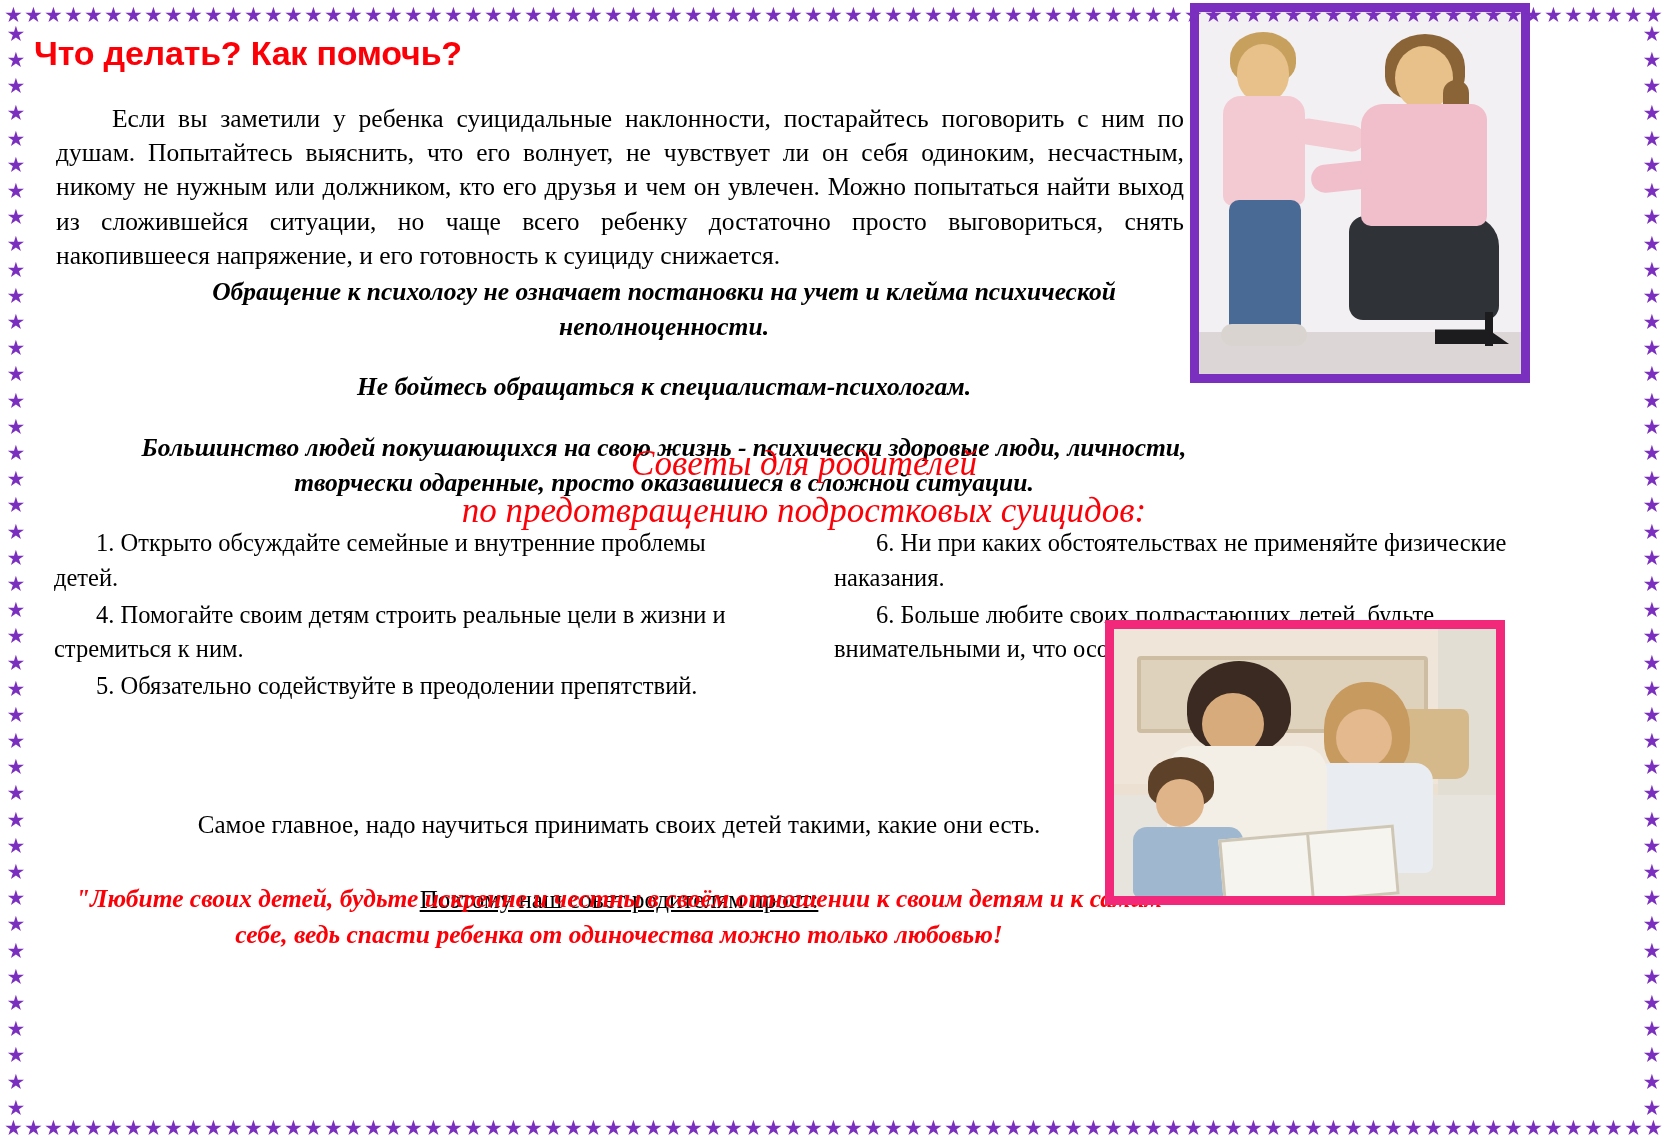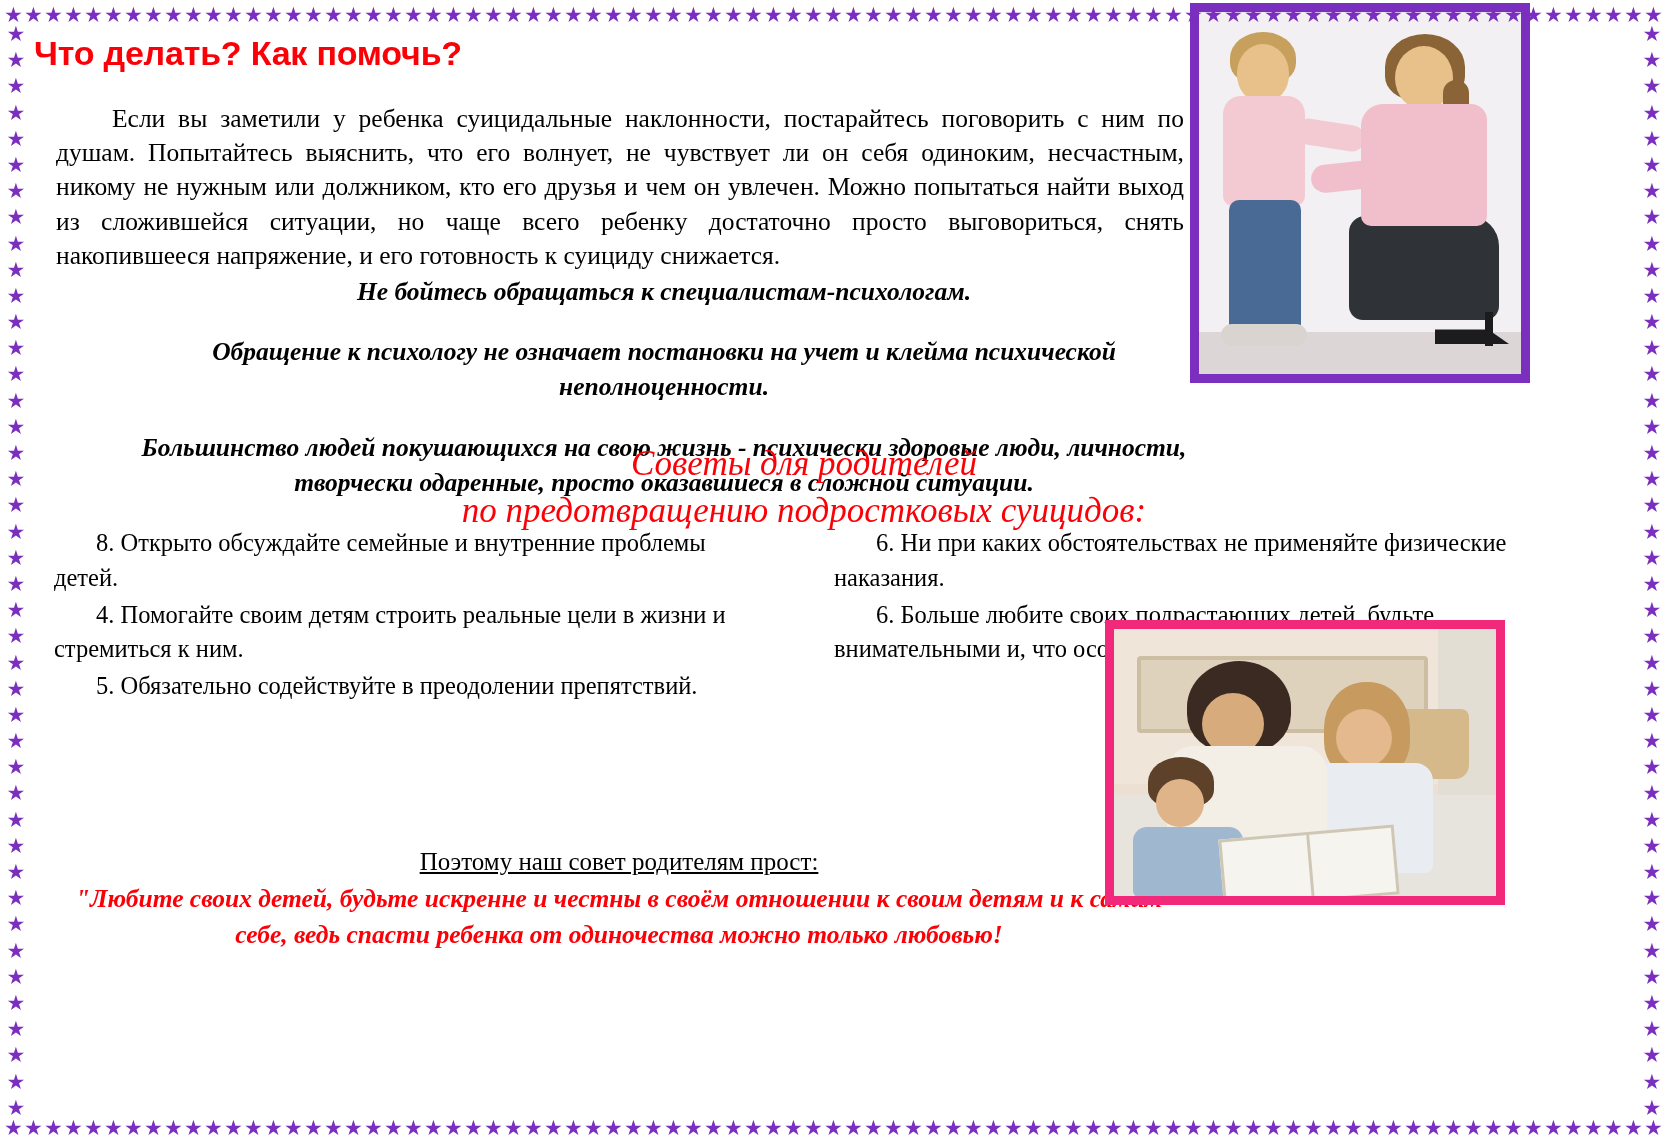--- a/index.html
+++ b/index.html
@@ -488,43 +488,44 @@
       </div>
   </div>
 
   <div class="content">
 
     <h1 class="title-main">Что делать? Как помочь?</h1>
 
     <p class="intro">Если вы заметили у ребенка суицидальные наклонности, постарайтесь поговорить с ним по душам. Попытайтесь выяснить, что его волнует, не чувствует ли он себя одиноким, несчастным, никому не нужным или должником, кто его друзья и чем он увлечен. Можно попытаться найти выход из сложившейся ситуации, но чаще всего ребенку достаточно просто выговориться, снять накопившееся напряжение, и его готовность к суициду снижается.</p>
 
     <div class="bold-block">
+      <p>Обращение к психологу не означает постановки на учет и клейма психической неполноценности.</p>
       <p>Не бойтесь обращаться к специалистам-психологам.</p>
-      <p>Обращение к психологу не означает постановки на учет и клейма психической неполноценности.</p>
       <p>Большинство людей покушающихся на свою жизнь - психически здоровые люди, личности, творчески одаренные, просто оказавшиеся в сложной ситуации.</p>
     </div>
 
     <div class="section-title">
       <div>Советы для родителей</div>
       <div>по предотвращению подростковых суицидов:</div>
     </div>
 
     <div class="tips">
       <div class="tips-col left">
-        <p class="tip">8. Открыто обсуждайте семейные и внутренние проблемы детей.</p>
+        <p class="tip">1. Открыто обсуждайте семейные и внутренние проблемы детей.</p>
         <p class="tip">4. Помогайте своим детям строить реальные цели в жизни и стремиться к ним.</p>
         <p class="tip">5. Обязательно содействуйте в преодолении препятствий.</p>
       </div>
       <div class="tips-col right">
         <p class="tip">6. Ни при каких обстоятельствах не применяйте физические наказания.</p>
         <p class="tip">6. Больше любите своих подрастающих детей, будьте внимательными и, что особенно важно, деликатными с ними.</p>
       </div>
     </div>
 
     <div class="closing">
+      <div>Самое главное, надо научиться принимать своих детей такими, какие они есть.</div>
       <div class="underlined">Поэтому наш совет родителям прост:</div>
     </div>
 
     <div class="quote">"Любите своих детей, будьте искренне и честны в своём отношении к своим детям и к самим себе, ведь спасти ребенка от одиночества можно только любовью!</div>
 
   </div>
 
   <div class="photo photo-top">
     <div class="photo-inner">
       <div class="p1-bg"></div>

